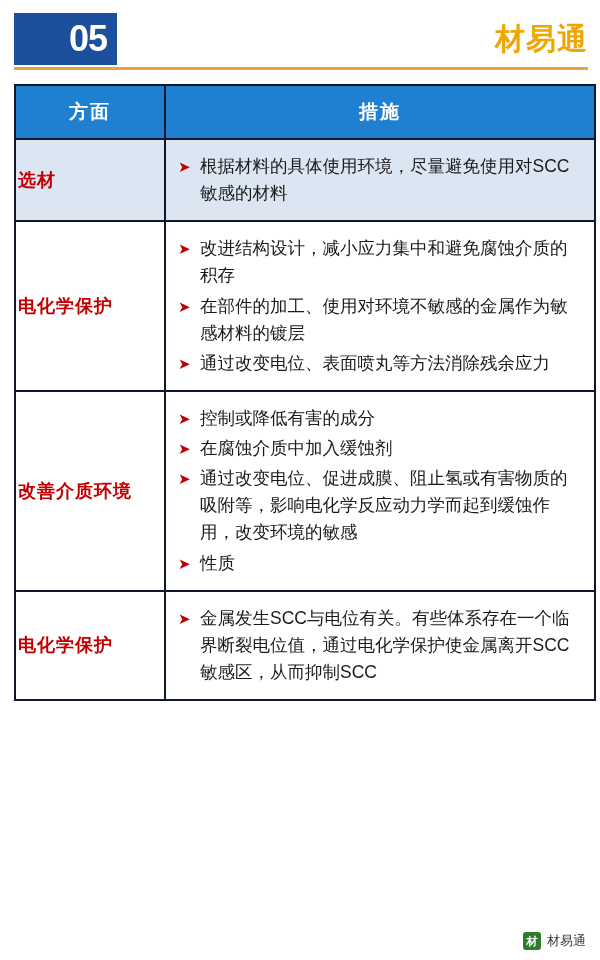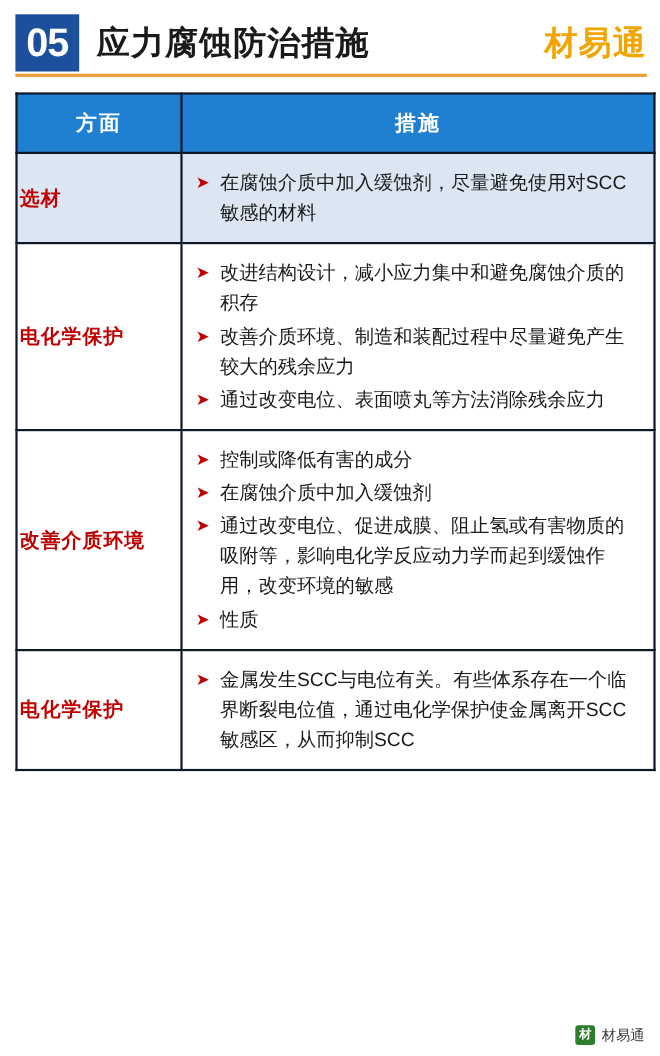--- a/index.html
+++ b/index.html
@@ -35,20 +35,21 @@
     height: 52px;
     background: #1c4f9c;
     color: #ffffff;
     font-size: 36px;
     font-weight: bold;
     display: flex;
     align-items: center;
     justify-content: center;
     line-height: 1;
     letter-spacing: -1px;
+    padding-left: 45px;
   }
   .header-title {
     margin-left: 16px;
     font-size: 30px;
     font-weight: bold;
     color: #1a1a1a;
     letter-spacing: 1px;
     white-space: nowrap;
   }
   .brand {
@@ -154,58 +155,57 @@
     line-height: 1;
   }
 </style>
 </head>
 <body>
 
 <div class="page">
 
   <div class="header">
     <div class="num-box">05</div>
-    <div class="header-title">应力腐蚀防治措施</div>
     <div class="brand">材易通</div>
     <div class="header-rule"></div>
   </div>
 
   <div class="table-wrap">
     <table class="main">
       <thead>
         <tr>
           <th class="col-aspect">方面</th>
           <th class="col-measure">措施</th>
         </tr>
       </thead>
       <tbody>
 
         <tr class="shade">
           <td class="aspect">选材</td>
           <td class="measure">
             <ul class="items">
               <li>
                 <span class="bullet">➤</span>
-                <span>在腐蚀介质中加入缓蚀剂，尽量避免使用对SCC敏感的材料</span>
+                <span>根据材料的具体使用环境，尽量避免使用对SCC敏感的材料</span>
               </li>
             </ul>
           </td>
         </tr>
 
         <tr class="plain">
           <td class="aspect">电化学保护</td>
           <td class="measure">
             <ul class="items">
               <li>
                 <span class="bullet">➤</span>
                 <span>改进结构设计，减小应力集中和避免腐蚀介质的积存</span>
               </li>
               <li>
                 <span class="bullet">➤</span>
-                <span>改善介质环境、制造和装配过程中尽量避免产生较大的残余应力</span>
+                <span>在部件的加工、使用对环境不敏感的金属作为敏感材料的镀层</span>
               </li>
               <li>
                 <span class="bullet">➤</span>
                 <span>通过改变电位、表面喷丸等方法消除残余应力</span>
               </li>
             </ul>
           </td>
         </tr>
 
 

